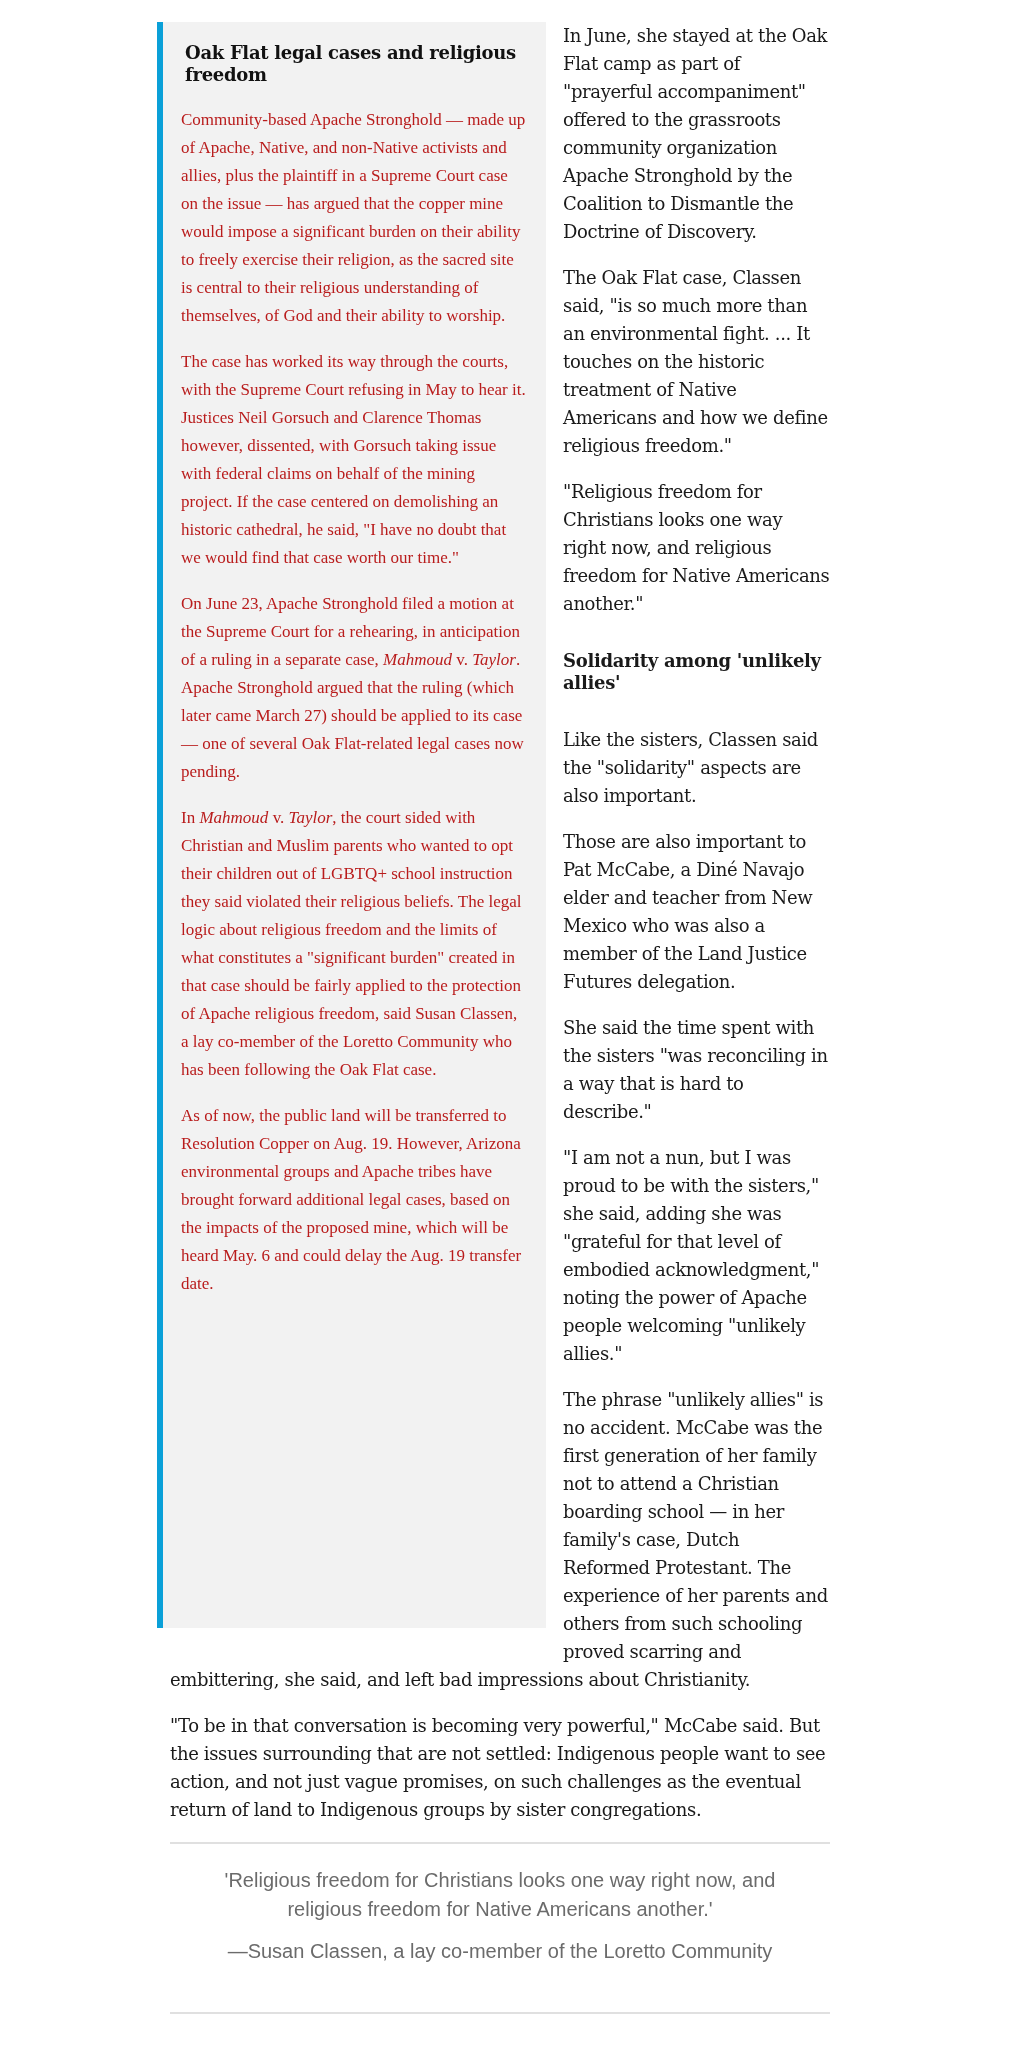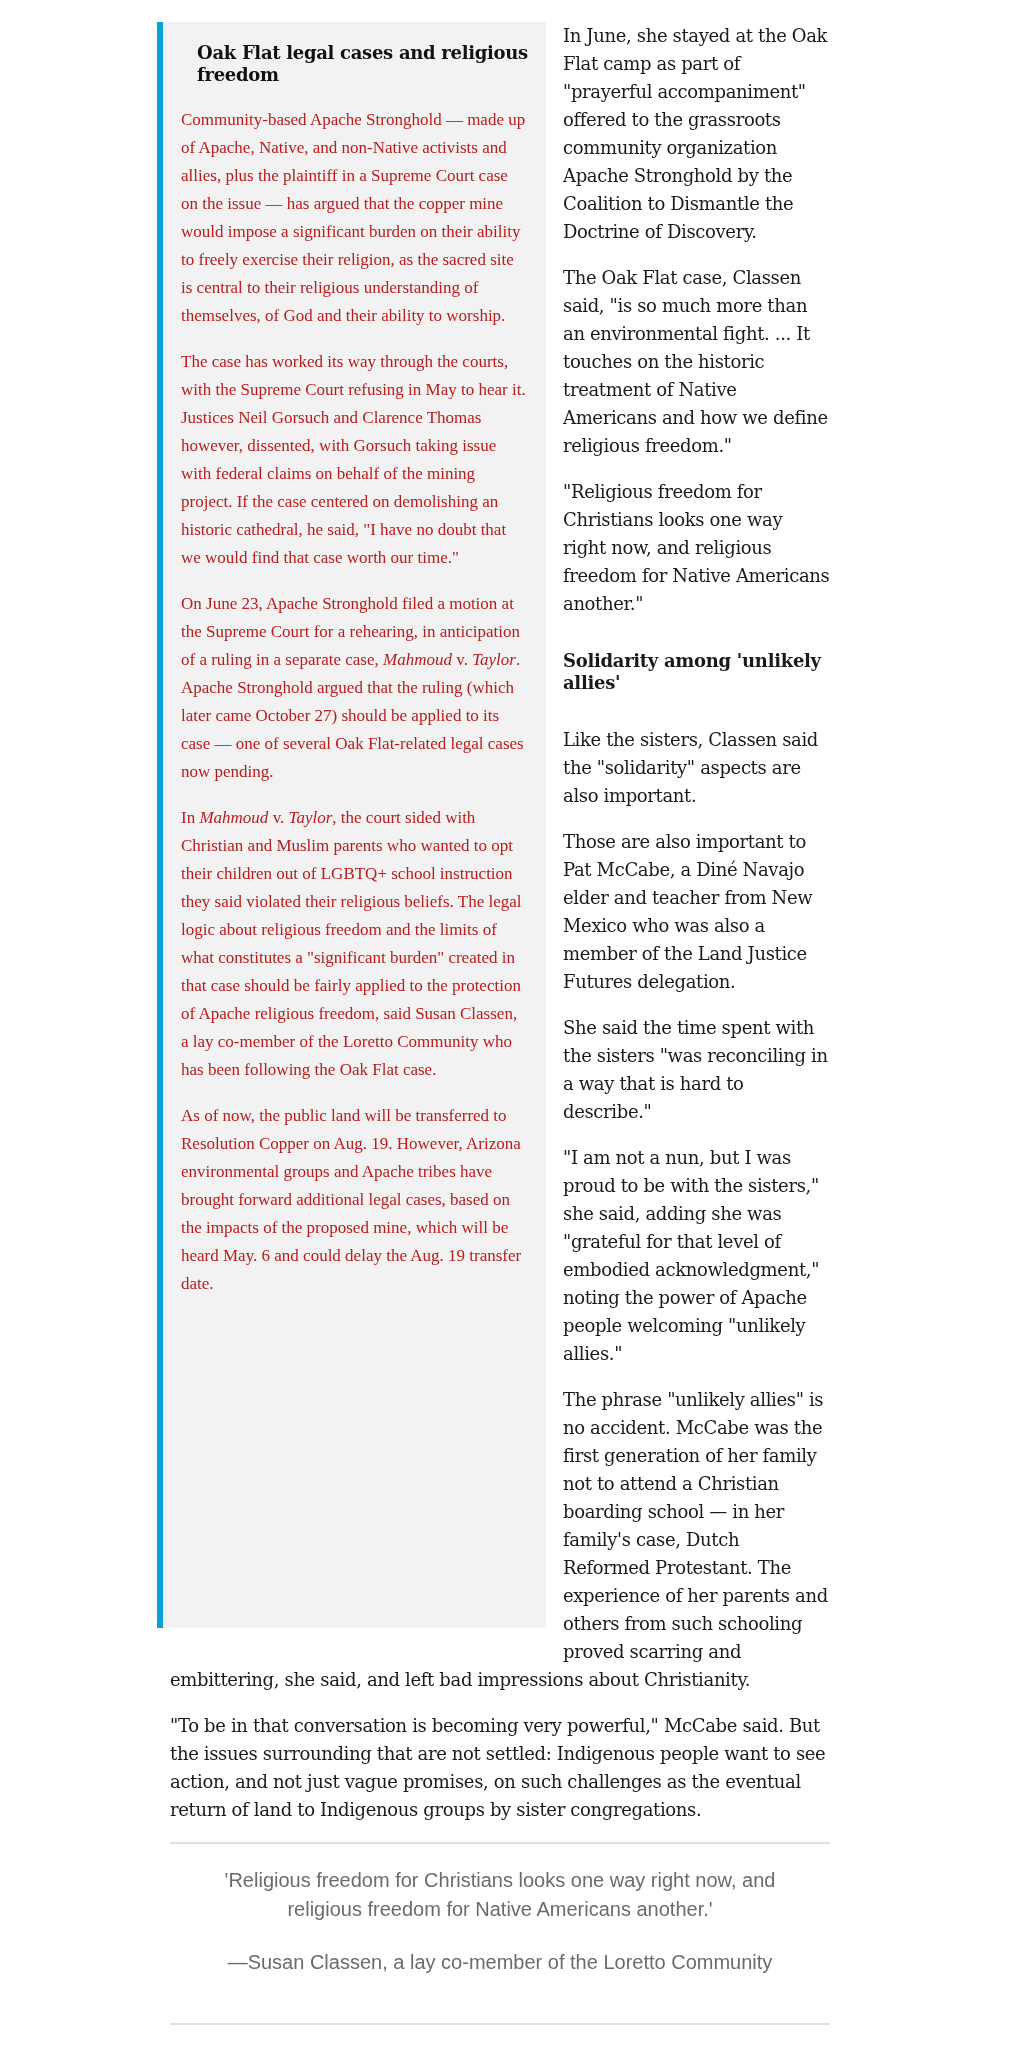--- a/index.html
+++ b/index.html
@@ -20,21 +20,21 @@
     margin-right: 17px;
     margin-bottom: 20px;
     box-sizing: content-box;
     height: 1566px;
   }
   .sidebar h3 {
     font-family: "DejaVu Serif", serif;
     font-weight: bold;
     font-size: 18px;
     line-height: 22px;
-    margin: 2px 0 20px 16px;
+    margin: 2px 0 20px 4px;
     color: #111;
     letter-spacing: -0.3px;
   }
   .sidebar p {
     font-family: Liberation Serif, serif;
     font-size: 17px;
     line-height: 28px;
     color: #b91c1c;
     margin: 0 0 18px 0;
   }
@@ -56,35 +56,35 @@
   .pullquote {
     clear: both;
     border-top: 2px solid #e0e0e0;
     border-bottom: 2px solid #e0e0e0;
     margin-top: 18px;
     padding: 22px 20px 24px 20px;
     text-align: center;
     font-family: "Liberation Sans", "DejaVu Sans", sans-serif;
     color: #6b6b6b;
   }
-  .pullquote .quote { font-size: 20px; line-height: 29px; margin: 0 0 24px 0; }
+  .pullquote .quote { font-size: 20px; line-height: 29px; margin: 0 0 13px 0; }
   .pullquote .attribution { font-size: 20px; line-height: 29px; margin: 0 0 22px 0; }
   em { font-style: italic; }
 </style>
 </head>
 <body>
 
 <div class="article">
   <div class="cutoff"></div>
 
   <aside class="sidebar">
     <h3>Oak Flat legal cases and religious freedom</h3>
     <p>Community-based Apache Stronghold — made up of Apache, Native, and non-Native activists and allies, plus the plaintiff in a Supreme Court case on the issue — has argued that the copper mine would impose a significant burden on their ability to freely exercise their religion, as the sacred site is central to their religious understanding of themselves, of God and their ability to worship.</p>
     <p>The case has worked its way through the courts, with the Supreme Court refusing in May to hear it. Justices Neil Gorsuch and Clarence Thomas however, dissented, with Gorsuch taking issue with federal claims on behalf of the mining project. If the case centered on demolishing an historic cathedral, he said, "I have no doubt that we would find that case worth our time."</p>
-    <p><span>On June 23, Apache Stronghold filed a motion at the Supreme Court for a rehearing, in anticipation of a ruling in a separate case, </span><em>Mahmoud</em><span> v. </span><em>Taylor</em><span>. Apache Stronghold argued that the ruling (which later came October 27) should be applied to its case — one of several Oak Flat-related legal cases now pending.</span></p>
+    <p><span>On June 23, Apache Stronghold filed a motion at the Supreme Court for a rehearing, in anticipation of a ruling in a separate case, </span><em>Mahmoud</em><span> v. </span><em>Taylor</em><span>. Apache Stronghold argued that the ruling (which later came March 27) should be applied to its case — one of several Oak Flat-related legal cases now pending.</span></p>
     <p><span>In </span><em>Mahmoud</em><span> v. </span><em>Taylor</em><span>, the court sided with Christian and Muslim parents who wanted to opt their children out of LGBTQ+ school instruction they said violated their religious beliefs. The legal logic about religious freedom and the limits of what constitutes a "significant burden" created in that case should be fairly applied to the protection of Apache religious freedom, said Susan Classen, a lay co-member of the Loretto Community who has been following the Oak Flat case.</span></p>
     <p>As of now, the public land will be transferred to Resolution Copper on Aug. 19. However, Arizona environmental groups and Apache tribes have brought forward additional legal cases, based on the impacts of the proposed mine, which will be heard May. 6 and could delay the Aug. 19 transfer date.</p>
   </aside>
 
   <div class="rightcol">
     <p>In June, she stayed at the Oak Flat camp as part of "prayerful accompaniment" offered to the grassroots community organization Apache Stronghold by the Coalition to Dismantle the Doctrine of Discovery.</p>
     <p>The Oak Flat case, Classen said, "is so much more than an environmental fight. ... It touches on the historic treatment of Native Americans and how we define religious freedom."</p>
     <p>"Religious freedom for Christians looks one way right now, and religious freedom for Native Americans another."</p>
     <h3>Solidarity among 'unlikely allies'</h3>
     <p>Like the sisters, Classen said the "solidarity" aspects are also important.</p>

